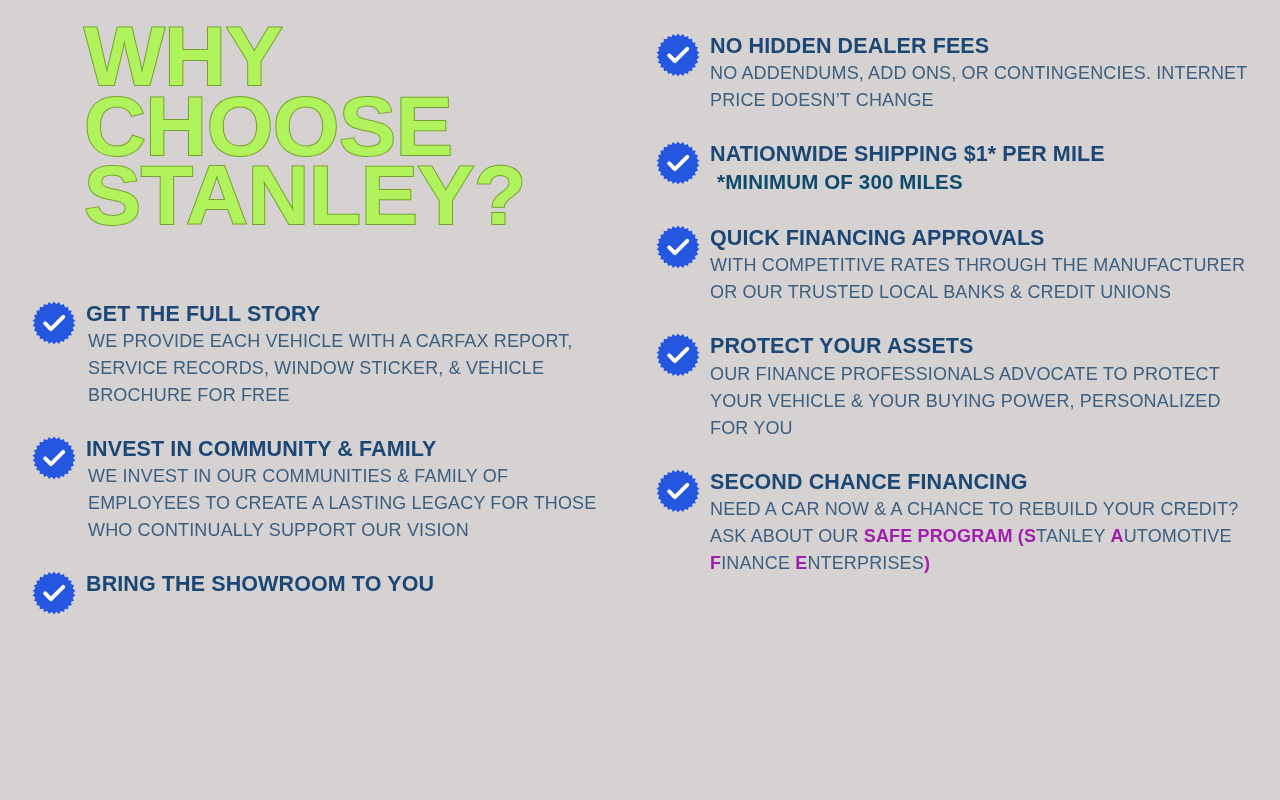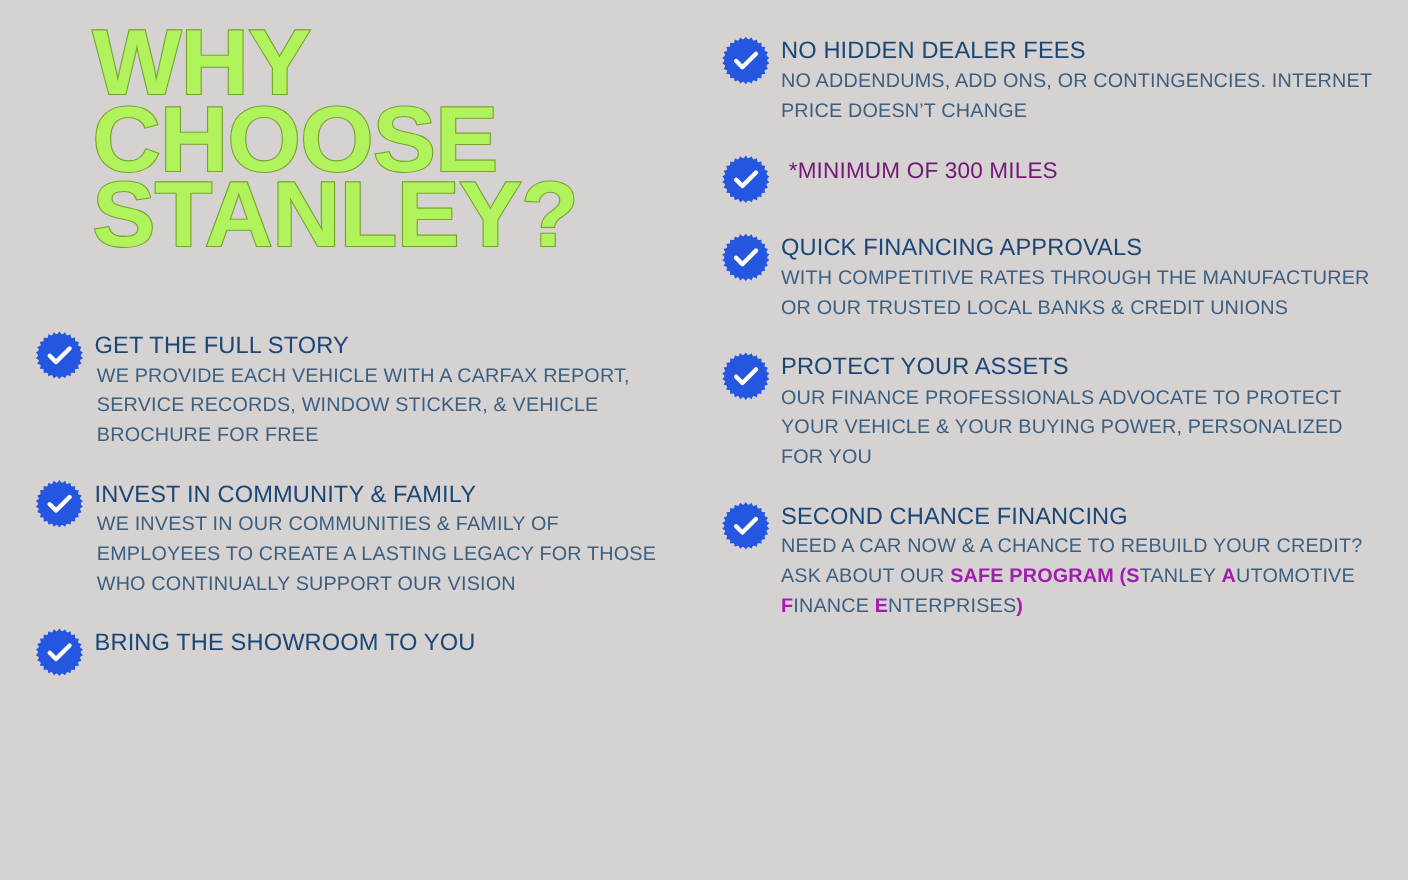--- a/index.html
+++ b/index.html
@@ -76,46 +76,46 @@
     display: block;
   }
 
   .feature-body {
     flex: 1 1 auto;
     padding-top: 1px;
   }
 
   .feature-title {
     font-family: "Liberation Sans", sans-serif;
-    font-weight: 400;
+    font-weight: 700;
     font-size: 21.5px;
     line-height: 1.22;
     letter-spacing: 0.1px;
     color: #1a4776;
     text-transform: uppercase;
   }
 
   .feature-desc {
     font-family: "Liberation Sans", sans-serif;
     font-weight: 400;
     font-size: 18px;
     line-height: 1.50;
     letter-spacing: 0.15px;
     color: #3a5f80;
     text-transform: uppercase;
     margin-top: 1px;
   }
 
   .feature-note {
     font-family: "Liberation Sans", sans-serif;
-    font-weight: 400;
+    font-weight: 700;
     font-size: 20.5px;
     line-height: 1.50;
     letter-spacing: 0.15px;
-    color: #701a75;
+    color: #0c4a6e;
     text-transform: uppercase;
     padding-left: 7px;
   }
 
   .feature-desc b, .feature-note b { font-weight: 700; color: #a21caf; }
 
   
   .col-left .feature-desc { padding-left: 2px; }
   .col-right .feature-desc { padding-left: 0px; }
 
@@ -185,20 +185,21 @@
       </div>
     </div>
 
     <div class="feature">
       <svg class="badge" viewBox="0 0 100 100">
           <path d="M50.00 1.00 L55.18 7.31 L61.73 2.42 L65.25 9.79 L72.77 6.61 L74.43 14.61 L82.49 13.32 L82.19 21.49 L90.33 22.16 L88.07 30.02 L95.82 32.62 L91.75 39.71 L98.64 44.09 L93.00 50.00 L98.64 55.91 L91.75 60.29 L95.82 67.38 L88.07 69.98 L90.33 77.84 L82.19 78.51 L82.49 86.68 L74.43 85.39 L72.77 93.39 L65.25 90.21 L61.73 97.58 L55.18 92.69 L50.00 99.00 L44.82 92.69 L38.27 97.58 L34.75 90.21 L27.23 93.39 L25.57 85.39 L17.51 86.68 L17.81 78.51 L9.67 77.84 L11.93 69.98 L4.18 67.38 L8.25 60.29 L1.36 55.91 L7.00 50.00 L1.36 44.09 L8.25 39.71 L4.18 32.62 L11.93 30.02 L9.67 22.16 L17.81 21.49 L17.51 13.32 L25.57 14.61 L27.23 6.61 L34.75 9.79 L38.27 2.42 L44.82 7.31 Z" fill="#2456e0"></path>
           <circle cx="50" cy="50" r="44" fill="#2456e0"></circle>
           <path d="M30 51 L43 64 L71 36" fill="none" stroke="#ffffff" stroke-width="9" stroke-linecap="round" stroke-linejoin="round"></path>
         </svg>
       <div class="feature-body">
+        <div class="feature-title">NATIONWIDE SHIPPING $1* PER MILE</div>
         <div class="feature-note">*MINIMUM OF 300 MILES</div>
       </div>
     </div>
 
     <div class="feature">
       <svg class="badge" viewBox="0 0 100 100">
           <path d="M50.00 1.00 L55.18 7.31 L61.73 2.42 L65.25 9.79 L72.77 6.61 L74.43 14.61 L82.49 13.32 L82.19 21.49 L90.33 22.16 L88.07 30.02 L95.82 32.62 L91.75 39.71 L98.64 44.09 L93.00 50.00 L98.64 55.91 L91.75 60.29 L95.82 67.38 L88.07 69.98 L90.33 77.84 L82.19 78.51 L82.49 86.68 L74.43 85.39 L72.77 93.39 L65.25 90.21 L61.73 97.58 L55.18 92.69 L50.00 99.00 L44.82 92.69 L38.27 97.58 L34.75 90.21 L27.23 93.39 L25.57 85.39 L17.51 86.68 L17.81 78.51 L9.67 77.84 L11.93 69.98 L4.18 67.38 L8.25 60.29 L1.36 55.91 L7.00 50.00 L1.36 44.09 L8.25 39.71 L4.18 32.62 L11.93 30.02 L9.67 22.16 L17.81 21.49 L17.51 13.32 L25.57 14.61 L27.23 6.61 L34.75 9.79 L38.27 2.42 L44.82 7.31 Z" fill="#2456e0"></path>
           <circle cx="50" cy="50" r="44" fill="#2456e0"></circle>
           <path d="M30 51 L43 64 L71 36" fill="none" stroke="#ffffff" stroke-width="9" stroke-linecap="round" stroke-linejoin="round"></path>
         </svg>

